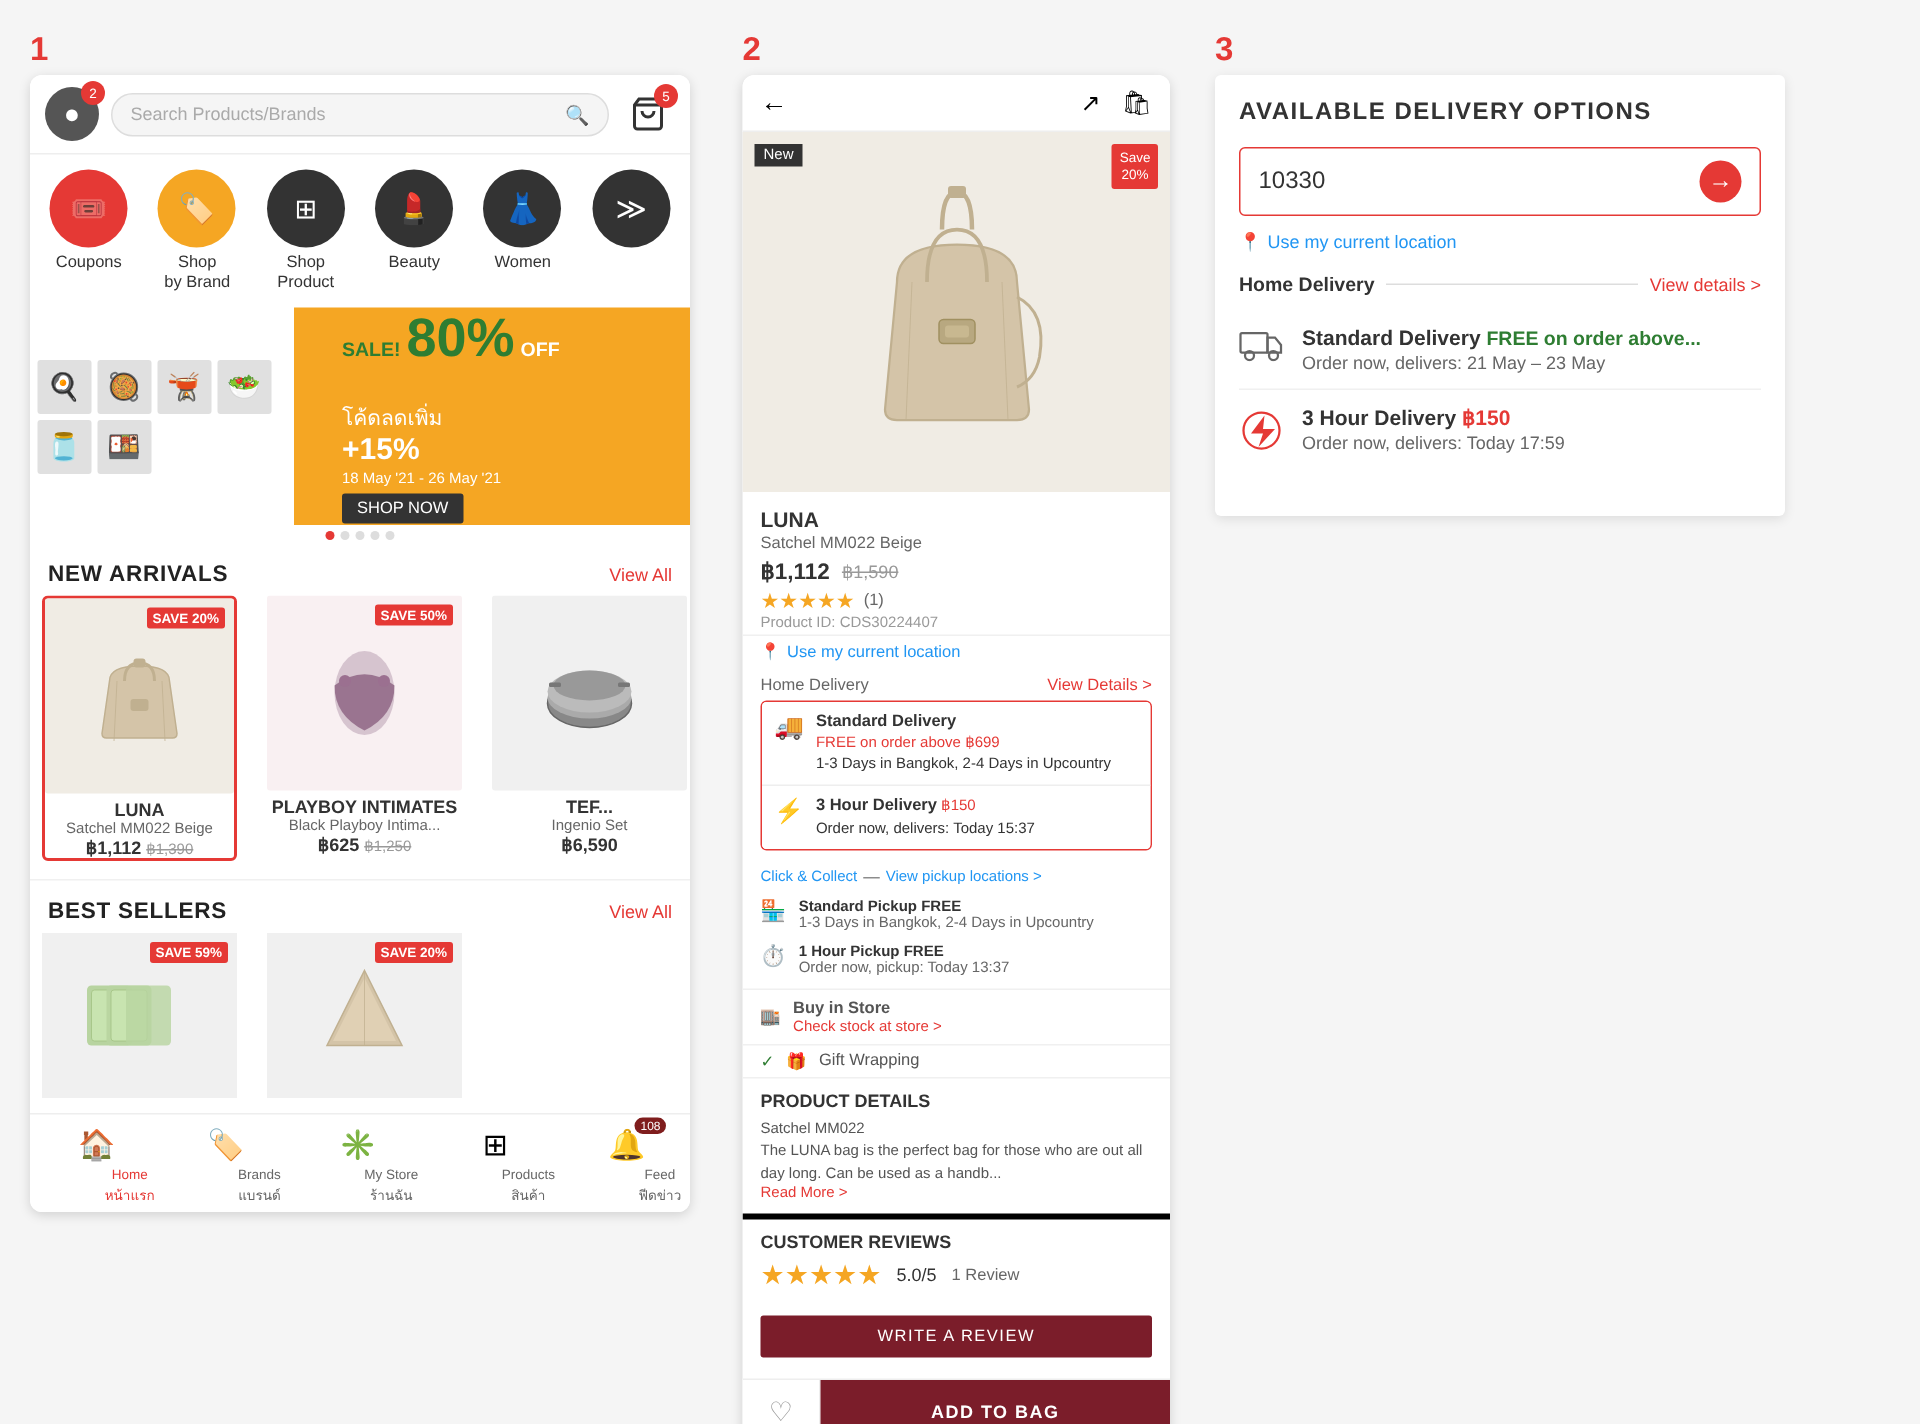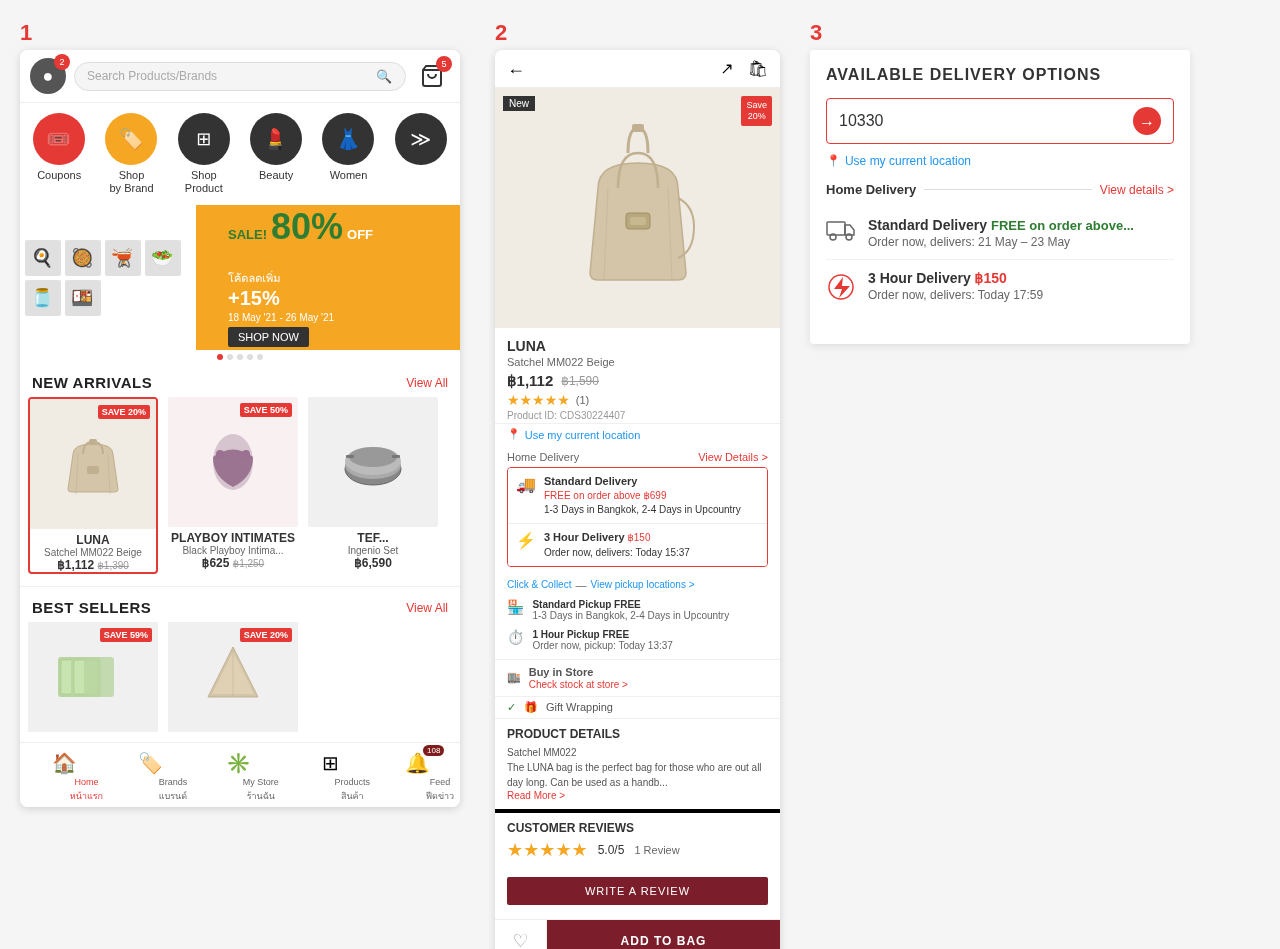--- a/index.html
+++ b/index.html
@@ -199,21 +199,21 @@
     }
     .view-all {
       font-size: 12px;
       color: #e53935;
       cursor: pointer;
     }
 
     
     .product-row {
       display: flex;
-      gap: 0;
+      gap: 10px;
       padding: 0 8px 10px;
       overflow: hidden;
     }
     .product-card {
       width: 130px;
       flex-shrink: 0;
       margin-right: 10px;
       position: relative;
     }
     .product-card.highlighted {
@@ -769,21 +769,21 @@
             <div class="banner-icon-item">🫙</div>
             <div class="banner-icon-item">🍱</div>
           </div>
         </div>
         <div class="banner-right">
           <div style="display:flex;align-items:baseline;gap:4px;">
             <span style="font-size:13px;font-weight:900;color:#2e7d32;">SALE!</span>
             <span class="banner-sale">80%</span>
             <span style="font-size:13px;font-weight:bold;color:#fff;">OFF</span>
           </div>
-          <div style="color:#fff;font-size:11px;margin-top:24px;">โค้ดลดเพิ่ม</div>
+          <div style="color:#fff;font-size:14px;margin-top:24px;">โค้ดลดเพิ่ม</div>
           <div style="color:#fff;font-size:20px;font-weight:900;">+<span>15%</span></div>
           <div style="font-size:10px;color:#fff;margin-top:2px;">18 May '21 - 26 May '21</div>
           <button class="banner-shop-btn">SHOP NOW</button>
         </div>
       </div>
       <div class="banner-dots">
         <div class="dot active"></div>
         <div class="dot"></div>
         <div class="dot"></div>
         <div class="dot"></div>

